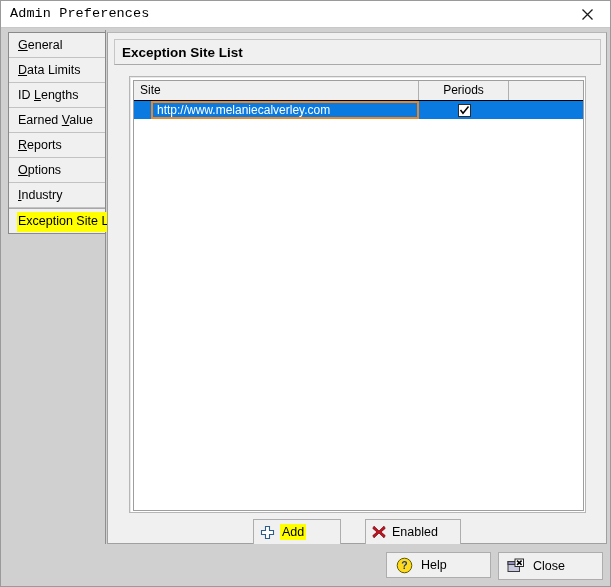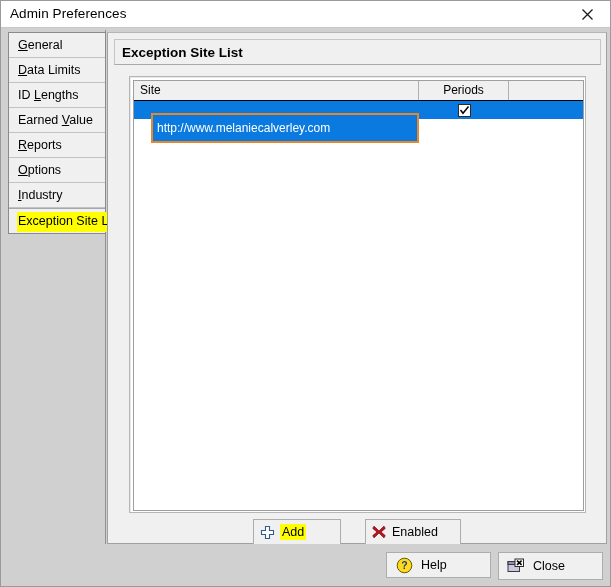--- a/index.html
+++ b/index.html
@@ -18,20 +18,21 @@
     background: #d0d0d0;
     border: 1px solid #9a9a9a;
   }
 
   
   #titlebar {
     position: absolute; left: 0; top: 0;
     width: 609px; height: 27px;
     background: #ffffff;
     border-bottom: 1px solid #c8c8c8;
+    font-family: Liberation Mono, monospace;
   }
   #title-text {
     position: absolute; left: 9px; top: 5px;
     font-size: 13.5px; color: #000;
     letter-spacing: .1px;
   }
   #titlebar-close {
     position: absolute; right: 0px; top: 0px;
     width: 45px; height: 26px;
     display: flex; align-items: center; justify-content: center;
@@ -137,22 +138,22 @@
     width: 449px; height: 18px;
     background: #0a7ae0;
     display: flex;
     align-items: center;
   }
   .td { height: 18px; }
   .td.c0 {
     width: 285px; position: relative;
   }
   #cell-focus {
-    position: absolute; left: 17px; top: 12px;
-    width: 268px; height: 30px;
+    position: absolute; left: 17px; top: 0px;
+    width: 268px; height: 18px;
     border: 2px solid #e8872a;
     background: #0a7ae0;
     display: flex; align-items: center;
   }
   #cell-url {
     font-size: 12px; color: #ffffff;
     padding-left: 4px;
     white-space: nowrap;
     font-family: "Liberation Sans", sans-serif;
   }

